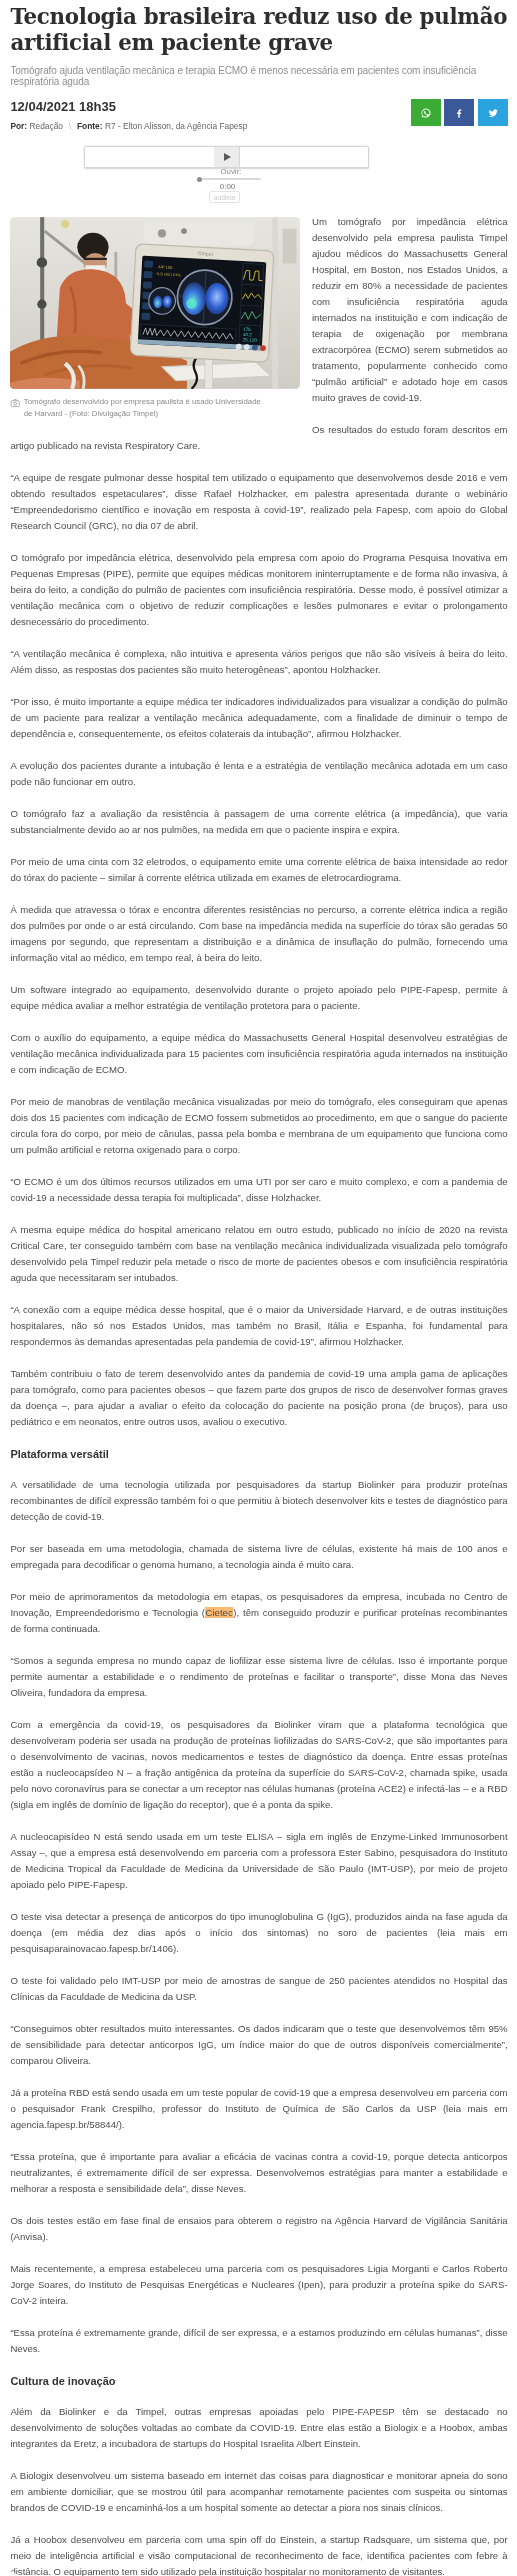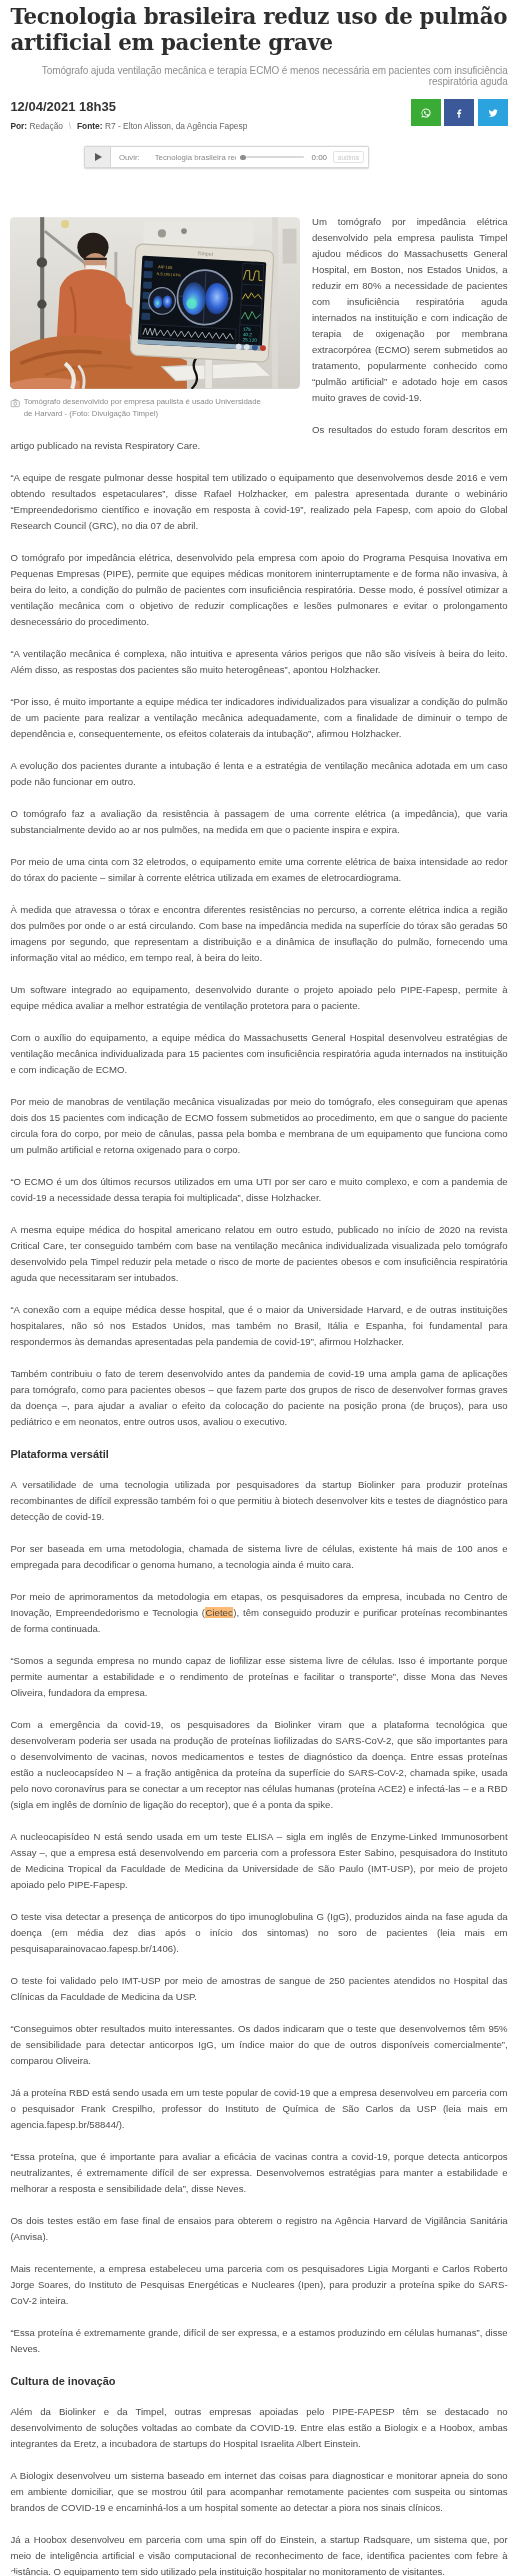--- a/index.html
+++ b/index.html
@@ -21,21 +21,20 @@
     font-size: 21.4px;
     line-height: 1.25;
     color: #2e2e2e;
     letter-spacing: -0.3px;
   }
   .subtitle {
     margin-top: 7.5px;
     font-size: 10px;
     color: #8f8f8f;
     letter-spacing: -0.1px;
-    text-align: right;
   }
   .meta {
     display: flex;
     align-items: flex-start;
     margin-top: 12.8px;
   }
   .date { font-size: 13px; font-weight: bold; color: #333; }
   .byline { margin-top: 7px; font-size: 8.4px; color: #666; }
   .byline strong { color: #333; }
   .byline .sep { color: #b5b5b5; margin: 0 3.5px; }
@@ -47,21 +46,21 @@
   }
   .share-btn svg { width: 12px; height: 12px; }
   
   .player {
     margin: 15px 0 0 74px;
     width: 285px; height: 22px;
     background: #fff;
     border: 0.6px solid #d6d6d6;
     border-radius: 1.7px;
     box-shadow: 0 0.6px 1.7px rgba(0,0,0,.18);
-    display: flex; align-items: center;
+    display: flex; align-items: center; flex-direction: column;
   }
   .play {
     width: 25.5px; height: 100%;
     background: #ececec;
     border: none; border-right: 0.6px solid #d6d6d6;
     display: flex; align-items: center; justify-content: center;
     cursor: pointer; flex: 0 0 auto;
   }
   .tri {
     width: 0; height: 0;

